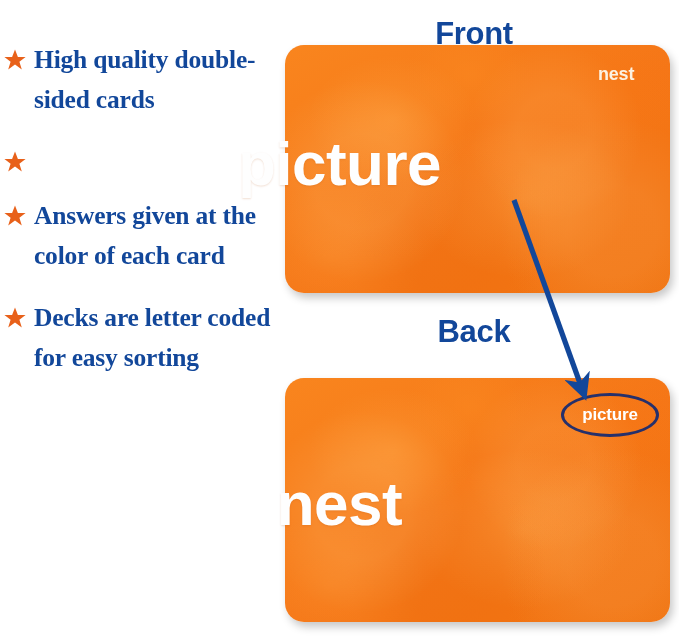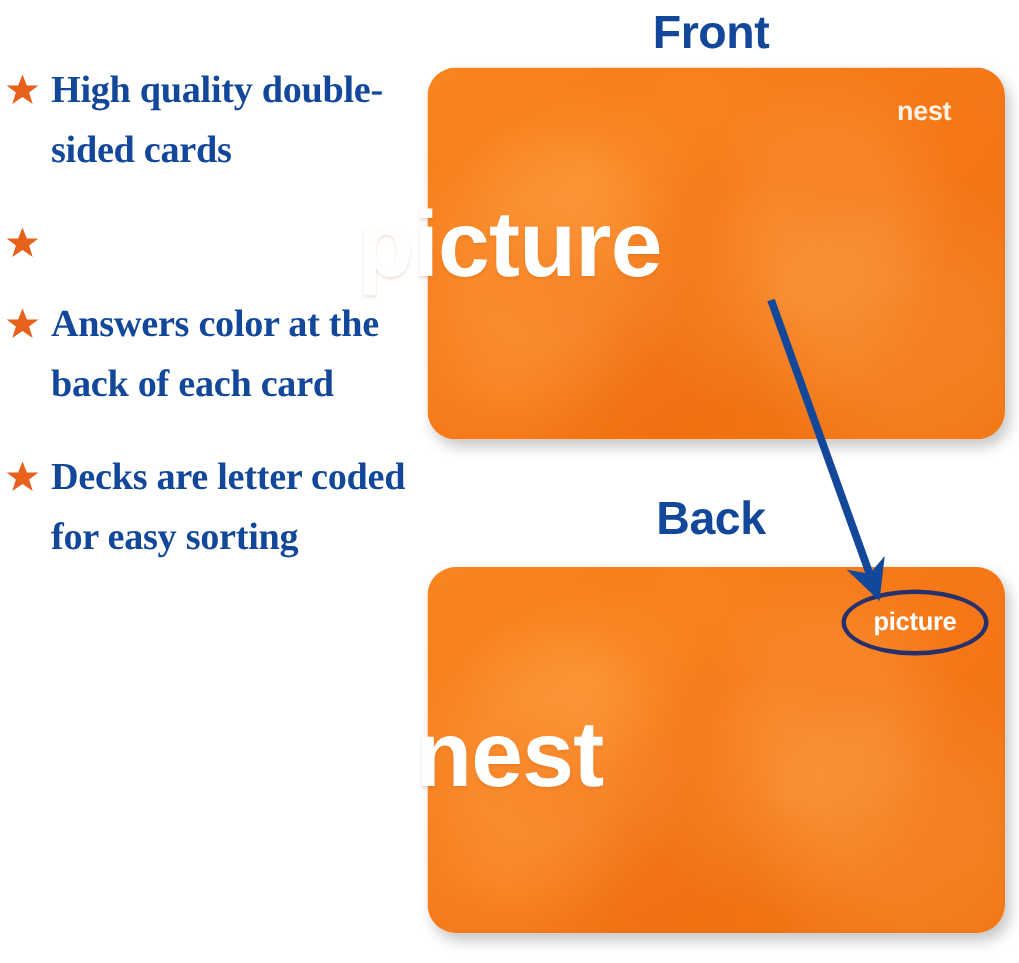--- a/index.html
+++ b/index.html
@@ -49,22 +49,22 @@
   
   .card-heading {
     position: absolute;
     color: #12479A;
     font-size: 31px;
     font-weight: 700;
     letter-spacing: -0.3px;
     text-align: center;
     font-family: "Liberation Sans", sans-serif;
   }
-  #heading-front { left: 352px; top: 4px;   width: 244px; }
-  #heading-back  { left: 352px; top: 328px; width: 244px; }
+  #heading-front { left: 352px; top: 16px;   width: 244px; }
+  #heading-back  { left: 352px; top: 314px; width: 244px; }
 
   
   .flashcard {
     position: absolute;
     border-radius: 19px;
     background:
       radial-gradient(ellipse 120px 90px at 28% 30%,  rgba(255,168,70,0.40), rgba(255,168,70,0) 70%),
       radial-gradient(ellipse 150px 110px at 62% 62%, rgba(255,178,88,0.36), rgba(255,178,88,0) 72%),
       radial-gradient(ellipse 110px 80px at 88% 20%,  rgba(248,120,20,0.35), rgba(248,120,20,0) 70%),
       radial-gradient(ellipse 130px 95px at 12% 85%,  rgba(255,160,60,0.28), rgba(255,160,60,0) 72%),
@@ -178,21 +178,21 @@
       </svg>
     </span>
   </div>
 
   <div class="feature-item">
     <span class="star-icon">
       <svg width="24" height="24" viewBox="0 0 24 24" aria-hidden="true">
         <polygon points="12,1.6 14.9,9.0 22.6,9.0 16.4,13.7 18.8,21.4 12,16.6 5.2,21.4 7.6,13.7 1.4,9.0 9.1,9.0" fill="#E8611A"></polygon>
       </svg>
     </span>
-    <span class="feature-text">Answers color at the back of each card</span>
+    <span class="feature-text">Answers given at the color of each card</span>
   </div>
 
   <div class="feature-item">
     <span class="star-icon">
       <svg width="24" height="24" viewBox="0 0 24 24" aria-hidden="true">
         <polygon points="12,1.6 14.9,9.0 22.6,9.0 16.4,13.7 18.8,21.4 12,16.6 5.2,21.4 7.6,13.7 1.4,9.0 9.1,9.0" fill="#E8611A"></polygon>
       </svg>
     </span>
     <span class="feature-text">Decks are letter coded for easy sorting</span>
   </div>

